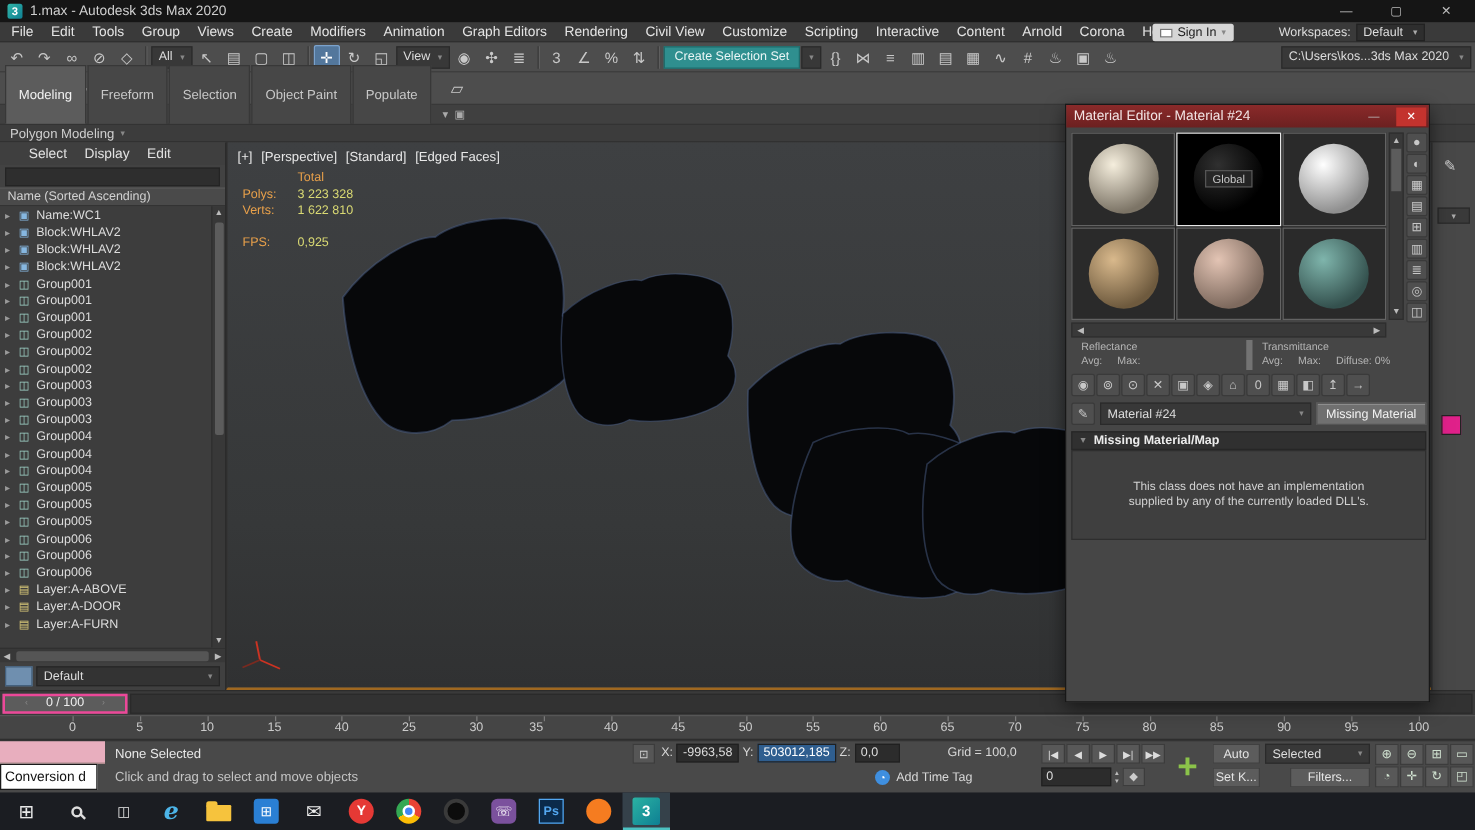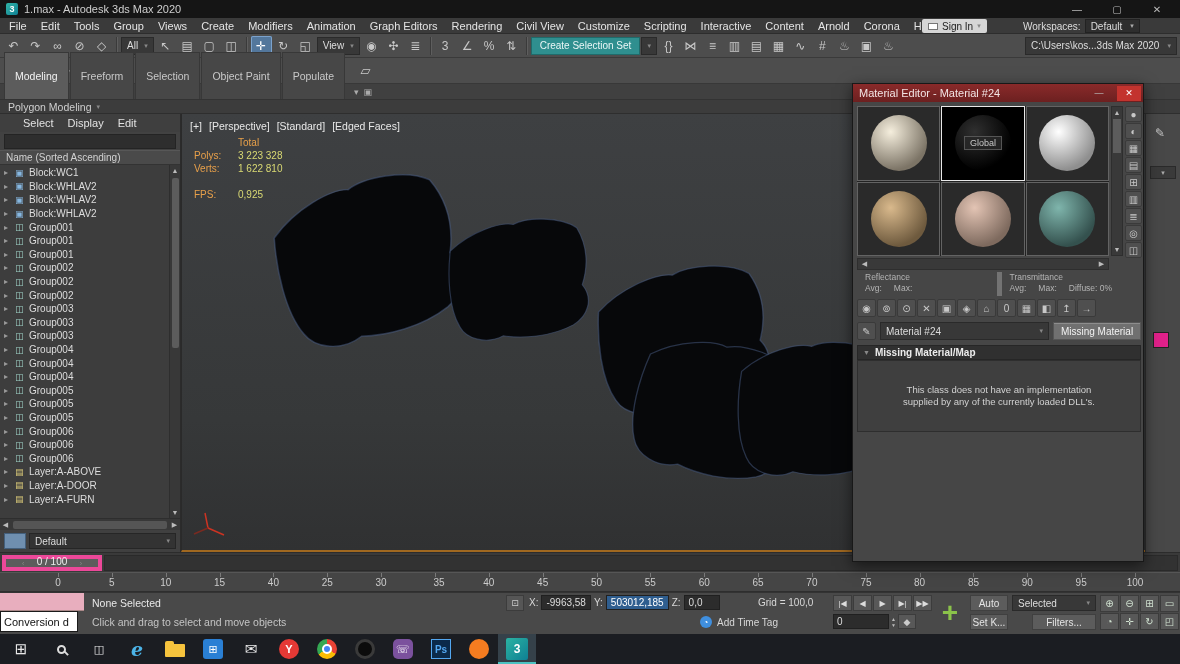--- a/index.html
+++ b/index.html
@@ -101,21 +101,21 @@
   .me-toolbar{position:absolute;left:4px;top:196px;width:284px;height:20px;display:flex;gap:1px;align-items:center}
   .me-namerow{position:absolute;left:4px;top:219px;width:284px;height:20px;display:flex;gap:4px;align-items:center}
   .me-name-dd{flex:1;height:18px;justify-content:space-between}
   .me-missing-btn{width:88px;height:18px;background:#707070;border:1px solid #555;box-shadow:inset 0 1px 0 #8d8d8d;color:#f2f2f2;font-size:10px;display:flex;align-items:center;justify-content:center}
   .me-rollout-h{position:absolute;left:4px;top:243px;width:284px;height:15px;background:#303030;border:1px solid #262626;display:flex;align-items:center;gap:5px;padding:0 5px;font-size:10px;color:#ececec;font-weight:bold}
   .me-rollout-b{position:absolute;left:4px;top:258px;width:284px;height:72px;background:#3f3f3f;border:1px solid #2e2e2e;display:flex;align-items:center;justify-content:center}
   .me-rollout-text{width:195px;text-align:center;font-size:9.5px;color:#d2d2d2;line-height:12px}
 
   
   .trackbar{left:0;top:552px;width:1180px;height:20px;background:#3a3a3a;border-top:1px solid #2c2c2c;display:flex;align-items:center}
-  .tb-handle{margin-left:2px;width:100px;height:16px;background:#5c5c5c;border:4px solid #ec4899;display:flex;align-items:flex-end;justify-content:space-between;padding:0 16px;font-size:10px;color:#eee}
+  .tb-handle{margin-left:2px;width:100px;height:16px;background:#5c5c5c;border:2px solid #ec4899;display:flex;align-items:center;justify-content:space-between;padding:0 16px;font-size:10px;color:#eee}
   .tb-track{flex:1;height:16px;background:#323232;margin:0 2px;border:1px solid #2a2a2a}
   .timeline{left:0;top:572px;width:1180px;height:20px;background:#454545;border-top:1px solid #565656;border-bottom:1px solid #2e2e2e}
   .tl-num{position:absolute;top:4px;transform:translateX(-50%);font-size:10px;color:#cccccc}
   .tl-tick{position:absolute;top:0;width:1px;height:4px;background:#7a7a7a}
 
   
   .statusbar{left:0;top:592px;width:1180px;height:42px;background:#494949;border-top:1px solid #333}
   .sb-listener-pink{position:absolute;left:0;top:0;width:84px;height:18px;background:#e8aebe;border-bottom:1px solid #a88}
   .sb-tooltip{position:absolute;left:0;top:18px;width:78px;height:21px;background:#fff;border:1px solid #1a1a1a;color:#111;font-size:11px;display:flex;align-items:center;padding:0 3px;z-index:5;overflow:hidden;white-space:nowrap}
   .sb-selected{position:absolute;left:92px;top:4px;font-size:10.5px;color:#e8e8e8}
@@ -280,21 +280,21 @@
         <span class="se-menu-item">Display</span>
         <span class="se-menu-item">Edit</span>
       </div>
     <div class="se-search"></div>
     <div class="se-header">Name (Sorted Ascending)</div>
     <div class="se-listwrap">
       <div class="se-rows" id="se-list">
           <div class="se-row">
             <span class="se-exp">▸</span>
             <span class="se-type" style="color: rgb(134, 183, 224);">▣</span>
-            <span class="se-label">Block:WC1</span>
+            <span class="se-label">Name:WC1</span>
           </div>
           <div class="se-row">
             <span class="se-exp">▸</span>
             <span class="se-type" style="color: rgb(134, 183, 224);">▣</span>
             <span class="se-label">Block:WHLAV2</span>
           </div>
           <div class="se-row">
             <span class="se-exp">▸</span>
             <span class="se-type" style="color: rgb(134, 183, 224);">▣</span>
             <span class="se-label">Block:WHLAV2</span>
@@ -590,21 +590,21 @@
       <span class="tl-num" style="left: 165.7px;">10</span>
       <span class="tl-tick" style="left: 165.7px;"></span>
       <span class="tl-num" style="left: 219.55px;">15</span>
       <span class="tl-tick" style="left: 219.55px;"></span>
       <span class="tl-num" style="left: 273.4px;">40</span>
       <span class="tl-tick" style="left: 273.4px;"></span>
       <span class="tl-num" style="left: 327.25px;">25</span>
       <span class="tl-tick" style="left: 327.25px;"></span>
       <span class="tl-num" style="left: 381.1px;">30</span>
       <span class="tl-tick" style="left: 381.1px;"></span>
-      <span class="tl-num" style="left: 439px;">35</span>
+      <span class="tl-num" style="left: 429px;">35</span>
       <span class="tl-tick" style="left: 434.95px;"></span>
       <span class="tl-num" style="left: 488.8px;">40</span>
       <span class="tl-tick" style="left: 488.8px;"></span>
       <span class="tl-num" style="left: 542.65px;">45</span>
       <span class="tl-tick" style="left: 542.65px;"></span>
       <span class="tl-num" style="left: 596.5px;">50</span>
       <span class="tl-tick" style="left: 596.5px;"></span>
       <span class="tl-num" style="left: 650.35px;">55</span>
       <span class="tl-tick" style="left: 650.35px;"></span>
       <span class="tl-num" style="left: 704.2px;">60</span>

